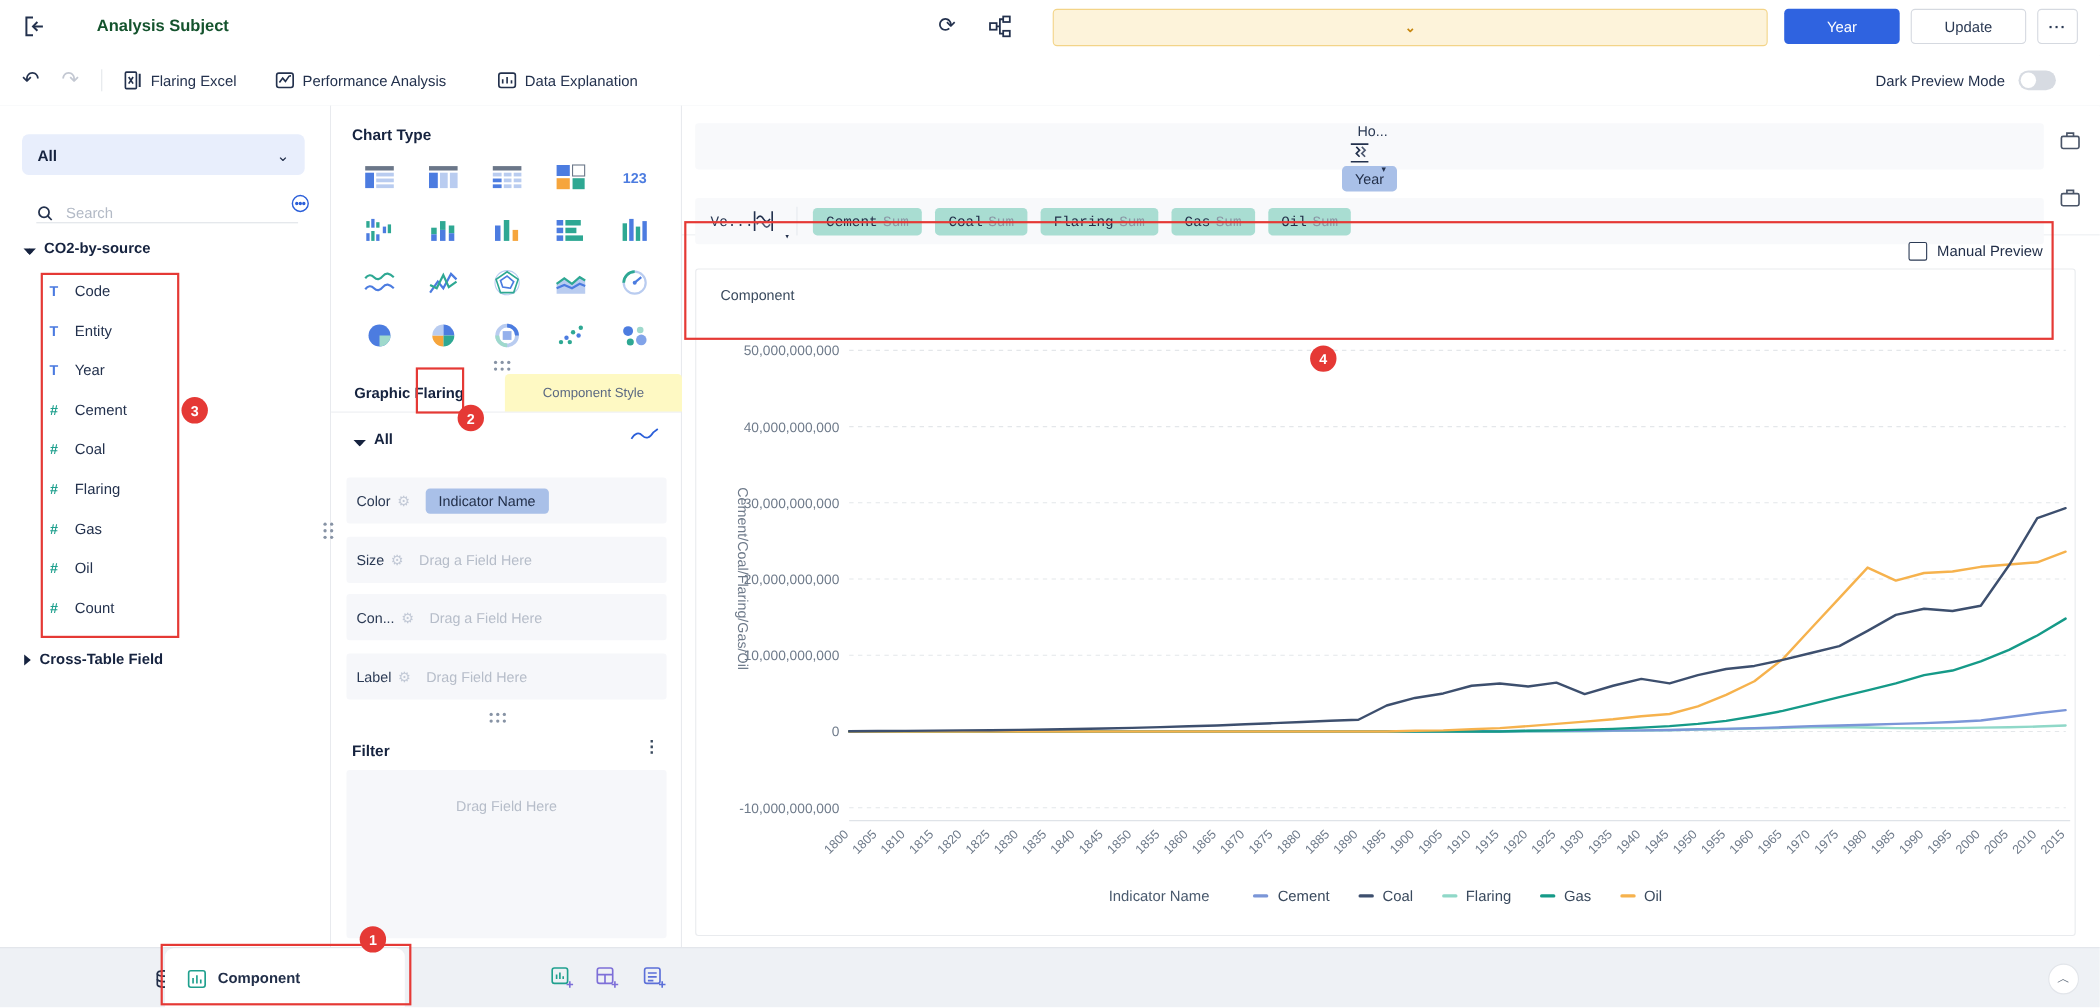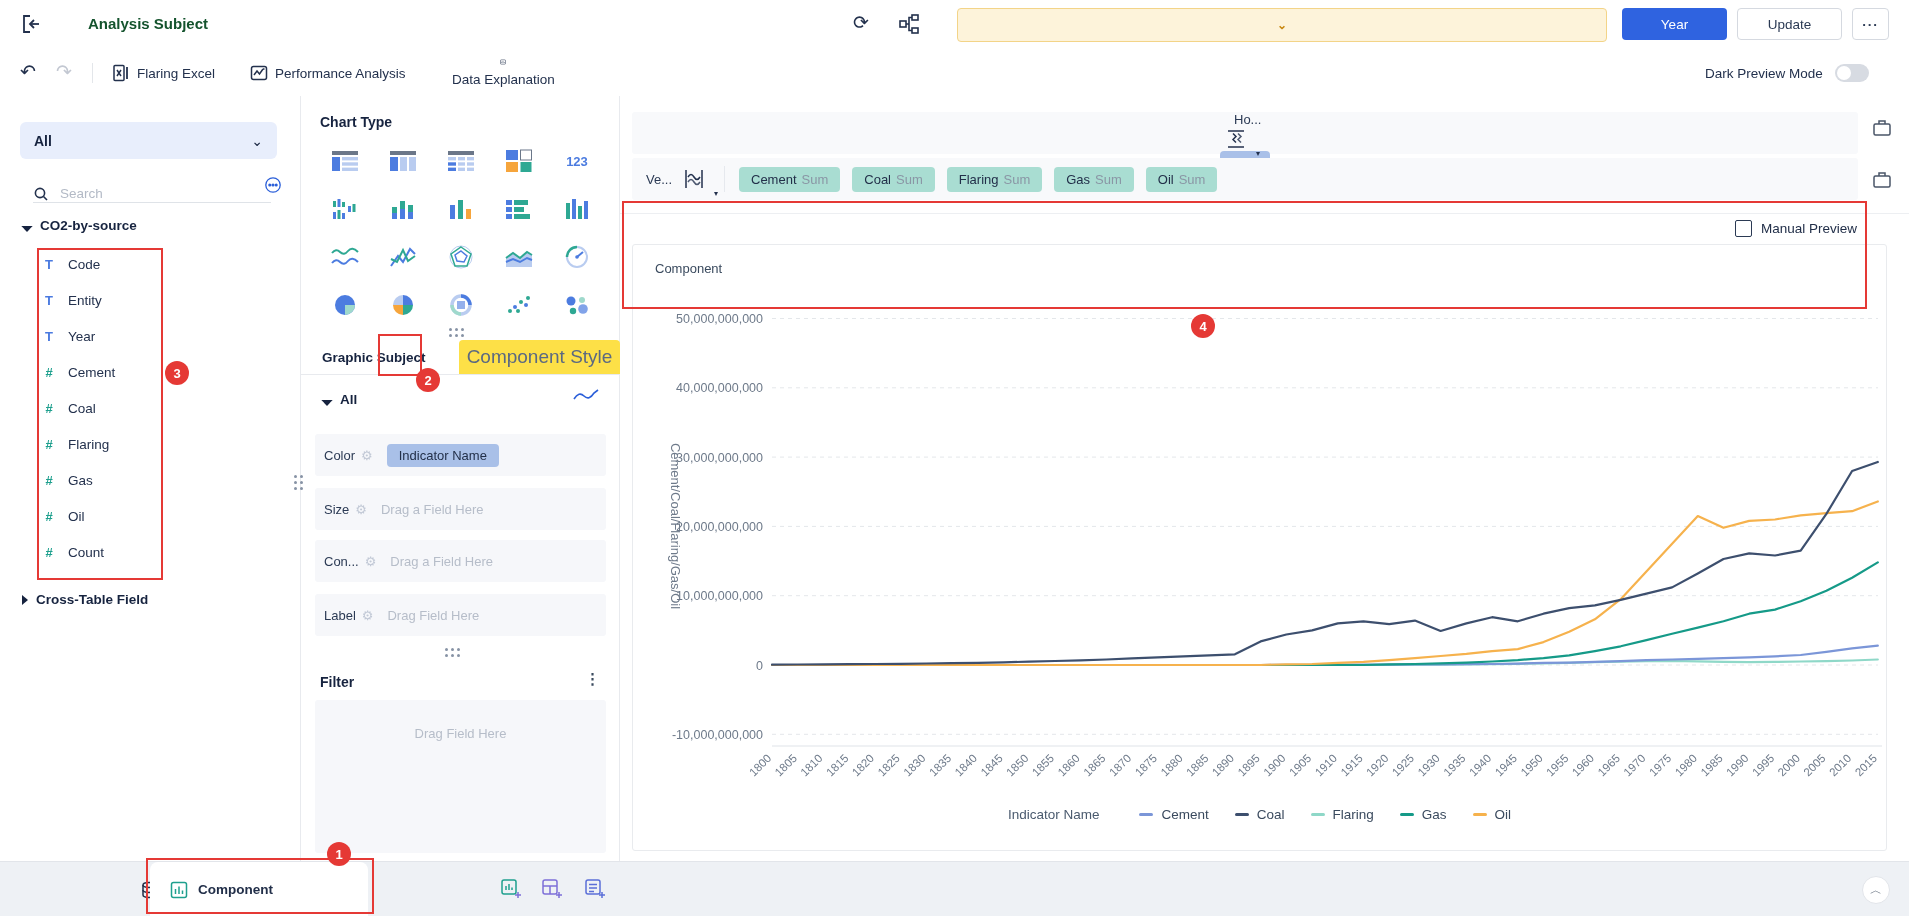--- a/index.html
+++ b/index.html
@@ -20,21 +20,21 @@
   #save-btn{left:1622px;width:105px;background:#2f63e0;color:#fff;}
   #update-btn{left:1737px;width:105px;background:#fff;border:1px solid #d5d9e0;color:#2b3a54;}
   #more-btn{left:1852px;width:37px;background:#fff;border:1px solid #d5d9e0;color:#2b3a54;font-weight:bold;letter-spacing:1px;}
 
   
   #toolbar{position:absolute;left:0;top:50px;width:1909px;height:46px;background:#fff;border-bottom:1px solid #e8eaee;}
   #undo-btn{position:absolute;left:20px;top:10px;font-size:19px;color:#23314d;cursor:pointer;}
   #redo-btn{position:absolute;left:56px;top:10px;font-size:19px;color:#c3c8d2;cursor:pointer;}
   .tb-divider{position:absolute;left:92px;top:13px;width:1px;height:20px;background:#e3e6ea;}
   .tool{position:absolute;top:9px;display:flex;align-items:center;gap:7px;font-size:13.5px;color:#23314d;cursor:pointer;height:28px;}
-  #tool-excel{left:112px;} #tool-perf{left:250px;} #tool-explain{left:452px;flex-direction:column;}
+  #tool-excel{left:112px;} #tool-perf{left:250px;} #tool-explain{left:452px;}
   #darkmode{position:absolute;left:1705px;top:14px;display:flex;align-items:center;gap:12px;font-size:13.5px;color:#23314d;}
   #dark-toggle{width:34px;height:18px;border-radius:9px;background:#d7dbe2;position:relative;cursor:pointer;}
   #dark-toggle i{position:absolute;left:2px;top:2px;width:14px;height:14px;border-radius:50%;background:#fff;}
 
   
   #sidebar{position:absolute;left:0;top:96px;width:301px;height:765px;background:#fff;border-right:1px solid #e8eaee;box-sizing:border-box;}
   #panel{position:absolute;left:301px;top:96px;width:319px;height:765px;background:#fff;border-right:1px solid #e8eaee;box-sizing:border-box;}
   #canvas{position:absolute;left:620px;top:96px;width:1289px;height:765px;background:#fff;}
 
   
@@ -56,35 +56,35 @@
 
   
   #ct-title{position:absolute;left:19px;top:18px;font-size:14px;font-weight:bold;color:#16233f;}
   #ct-grid{position:absolute;left:15px;top:41px;width:290px;display:grid;grid-template-columns:repeat(5,58px);grid-auto-rows:48px;}
   .ct-cell{display:flex;align-items:center;justify-content:center;cursor:pointer;}
   .dots-h{position:absolute;display:flex;flex-direction:column;gap:3px;cursor:grab;}
   .dots-h .r{display:flex;gap:3px;}
   .dots-h i{width:3px;height:3px;border-radius:50%;background:#8793a5;}
   #tabs{position:absolute;left:0;top:244px;width:319px;height:34px;border-bottom:1px solid #e8eaee;display:flex;}
   #tab-gp{flex:0 0 158px;display:flex;align-items:center;padding-left:21px;font-size:13.5px;font-weight:bold;color:#16233f;background:#fff;cursor:pointer;box-sizing:border-box;}
-  #tab-cs{flex:1;display:flex;align-items:center;justify-content:center;font-size:19px;color:#5b6982;background:#fde047;cursor:pointer;border-radius:4px 4px 0 0;}
+  #tab-cs{flex:1;display:flex;align-items:center;justify-content:center;font-size:12px;color:#5b6982;background:#fef9c3;cursor:pointer;border-radius:4px 4px 0 0;}
   #all-sec{position:absolute;left:21px;top:296px;font-size:13.5px;font-weight:bold;color:#16233f;display:flex;gap:8px;align-items:center;cursor:pointer;}
   #all-spark{position:absolute;left:272px;top:292px;cursor:pointer;}
   .prow{position:absolute;left:14px;width:291px;height:42px;background:#f6f7fa;border-radius:3px;display:flex;align-items:center;padding-left:9px;box-sizing:border-box;gap:6px;}
   .prow .plabel{font-size:13px;color:#2b3a54;white-space:nowrap;}
   .prow .gear{color:#c2c9d6;font-size:13px;margin-right:8px;cursor:pointer;}
   .pill-blue{background:#a9c0e8;color:#222f49;font-size:13px;border-radius:4px;padding:4px 12px;cursor:grab;}
   .drag-ph{color:#b6bdc9;font-size:13px;}
   #filter-title{position:absolute;left:19px;top:578px;font-size:14px;font-weight:bold;color:#16233f;}
   #filter-kebab{position:absolute;left:284px;top:574px;font-size:15px;color:#3a4a5e;cursor:pointer;font-weight:bold;}
   #filter-zone{position:absolute;left:14px;top:604px;width:291px;height:153px;background:#f6f7fa;border-radius:3px;text-align:center;padding-top:24px;box-sizing:border-box;}
 
   
   .shelf{position:absolute;left:12px;width:1226px;height:42px;background:#f8f9fb;border-radius:3px;display:flex;align-items:center;}
-  #shelf-ho{top:16px;flex-direction:column;} #shelf-ve{top:62px;}
+  #shelf-ho{top:16px;flex-direction:column;} #shelf-ve{top:84px;font-family:Liberation Mono, monospace;}
   .shelf-label{width:36px;padding-left:14px;font-size:13px;color:#2b3a54;flex:0 0 auto;}
   .shelf-icon{position:relative;width:34px;flex:0 0 auto;margin-right:8px;cursor:pointer;}
   .shelf-caret{position:absolute;right:-2px;bottom:-7px;font-size:8px;color:#23314d;}
   .shelf-sep{width:1px;height:26px;background:#e6e9ee;margin-right:14px;}
   .pills{display:flex;gap:12px;}
   .pill-teal{background:#a9ddd2;border-radius:4px;padding:5px 12px;font-size:13px;color:#222f49;cursor:grab;display:flex;gap:5px;}
   .pill-teal .agg{color:#8a96a5;}
   .suitcase{position:absolute;left:1252px;cursor:pointer;}
   #shelves-wrap{position:absolute;left:0;top:0;width:1289px;height:117px;border-bottom:1px solid #edeff2;}
   #manual-preview{position:absolute;left:1115px;top:124px;display:flex;align-items:center;gap:9px;font-size:13.5px;color:#222f49;cursor:pointer;}
@@ -416,21 +416,21 @@
           <i></i>
           <i></i>
         </span>
         <span class="r">
           <i></i>
           <i></i>
           <i></i>
         </span>
     </div>
     <div id="tabs">
-      <div id="tab-gp">Graphic Subject</div>
+      <div id="tab-gp">Graphic Flaring</div>
       <div id="tab-cs">Component Style</div>
     </div>
     <div id="all-sec">
       <span class="tri-exp"></span>
       <span>All</span>
     </div>
     <span id="all-spark">
       <svg width="26" height="14" viewBox="0 0 26 14" fill="none" stroke="#2b5fd9" stroke-width="1.6">
         <path d="M1 11 Q6 3 11 8 T21 5 L25 2"></path>
       </svg>

